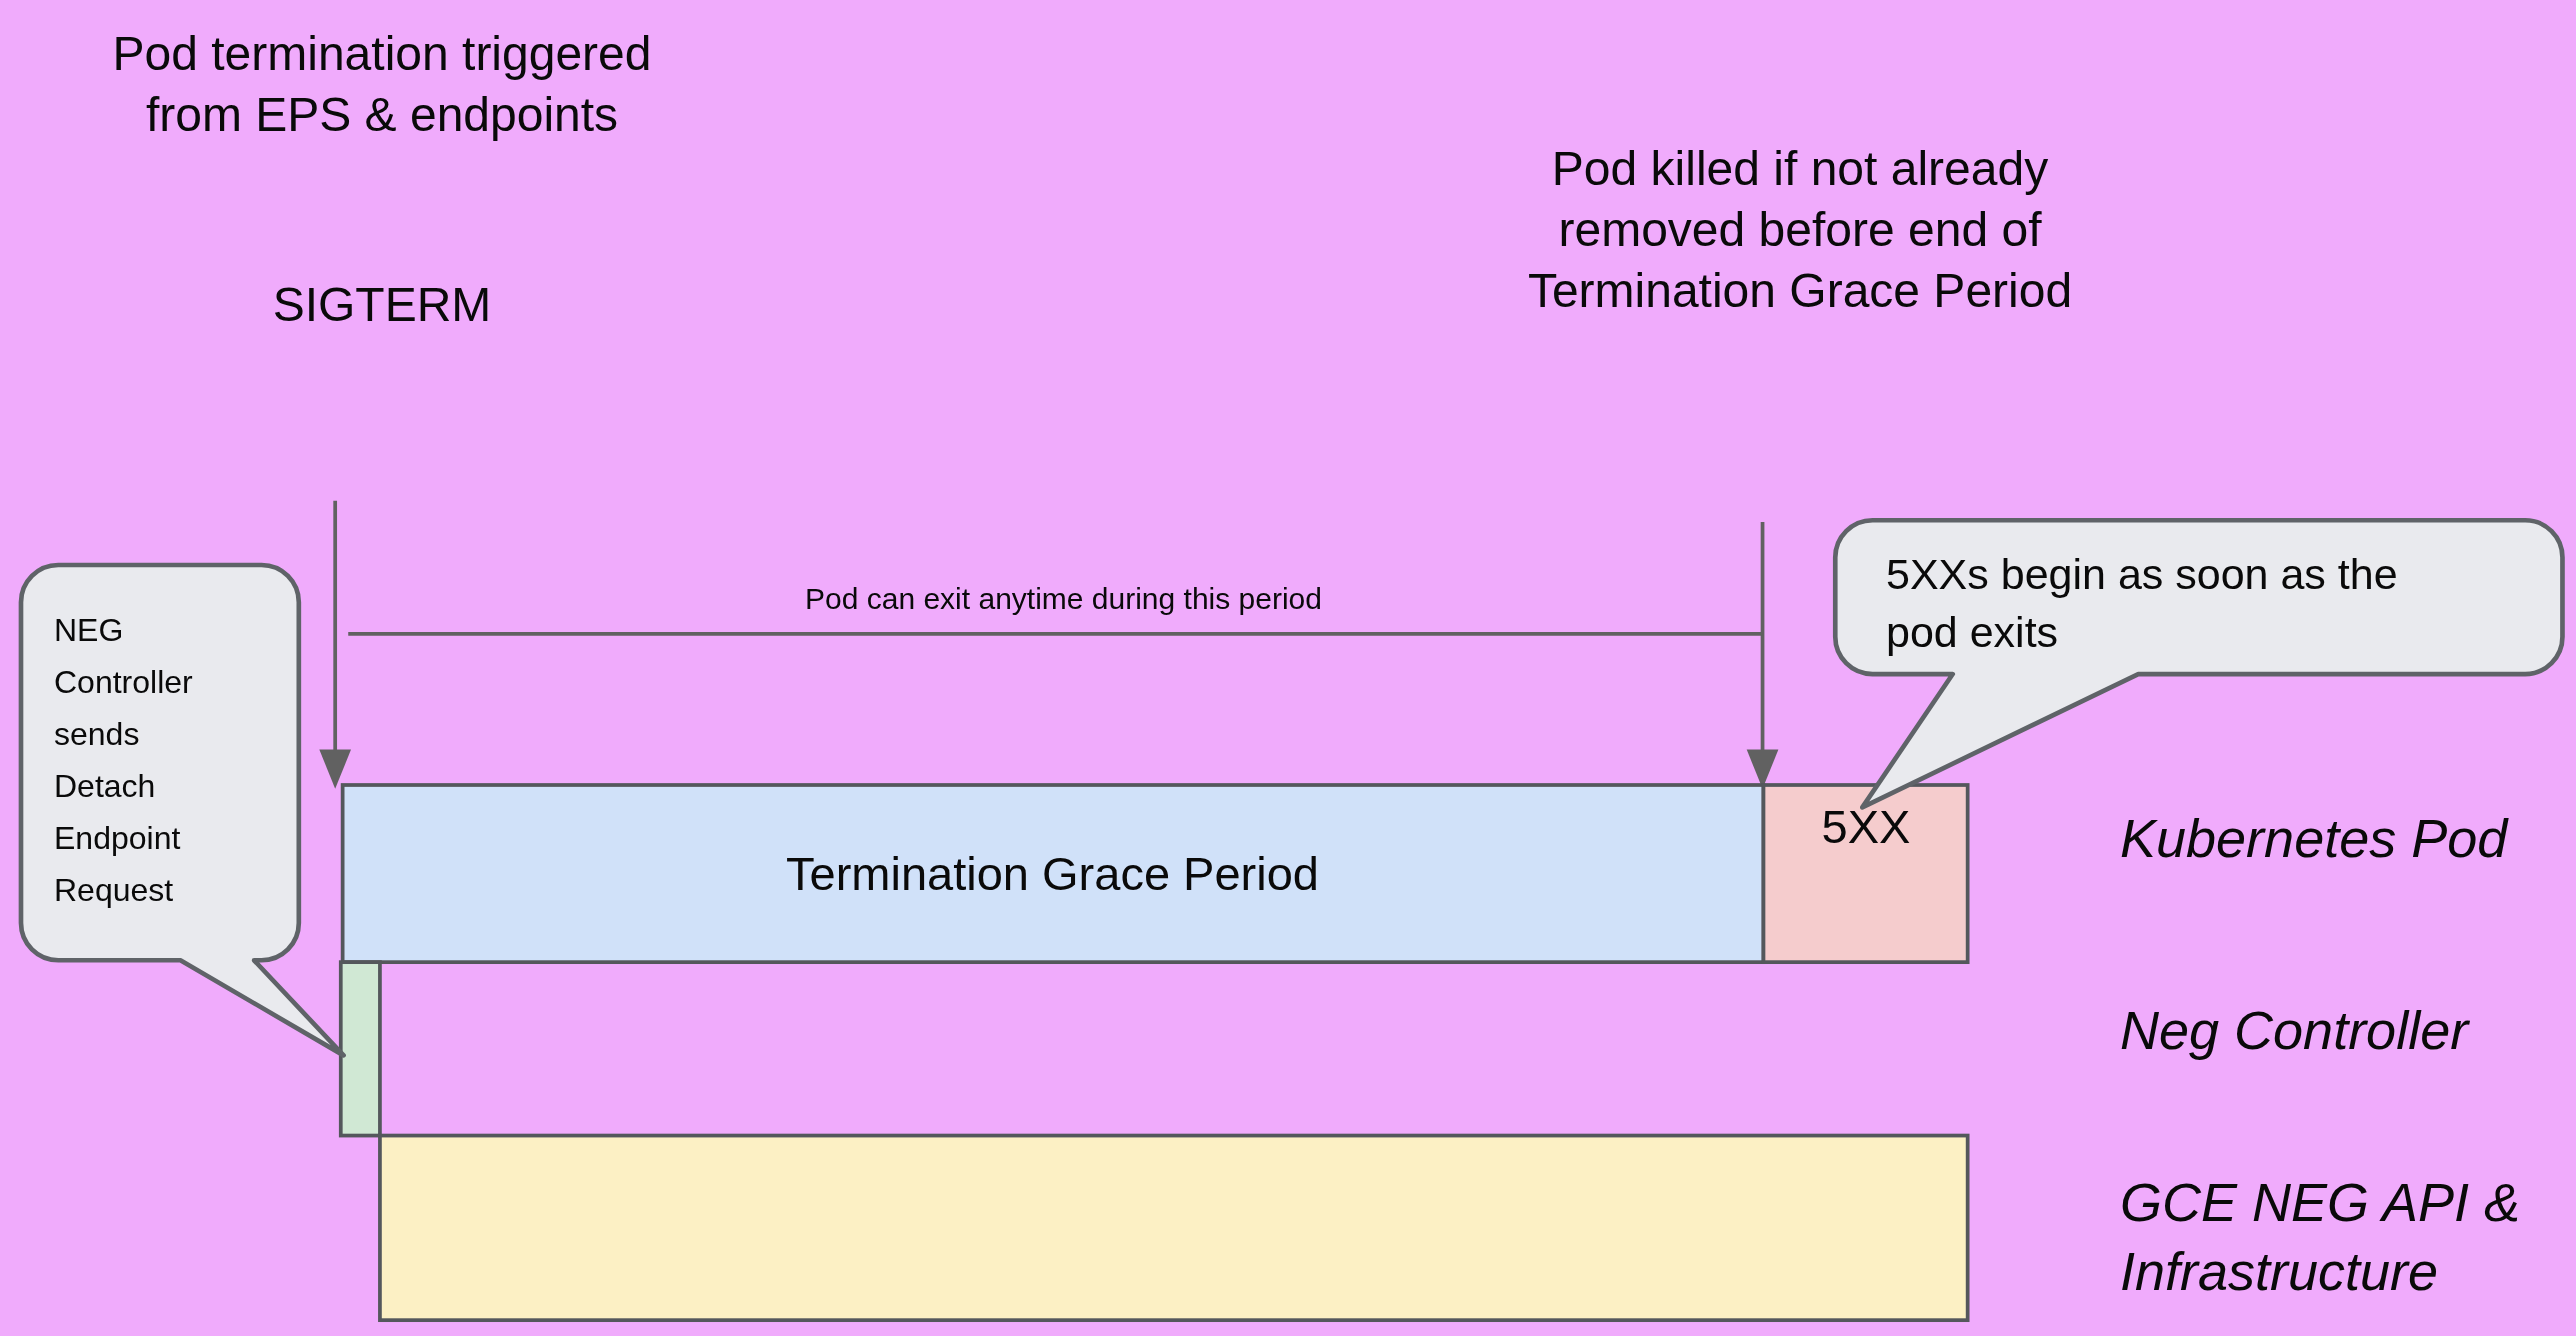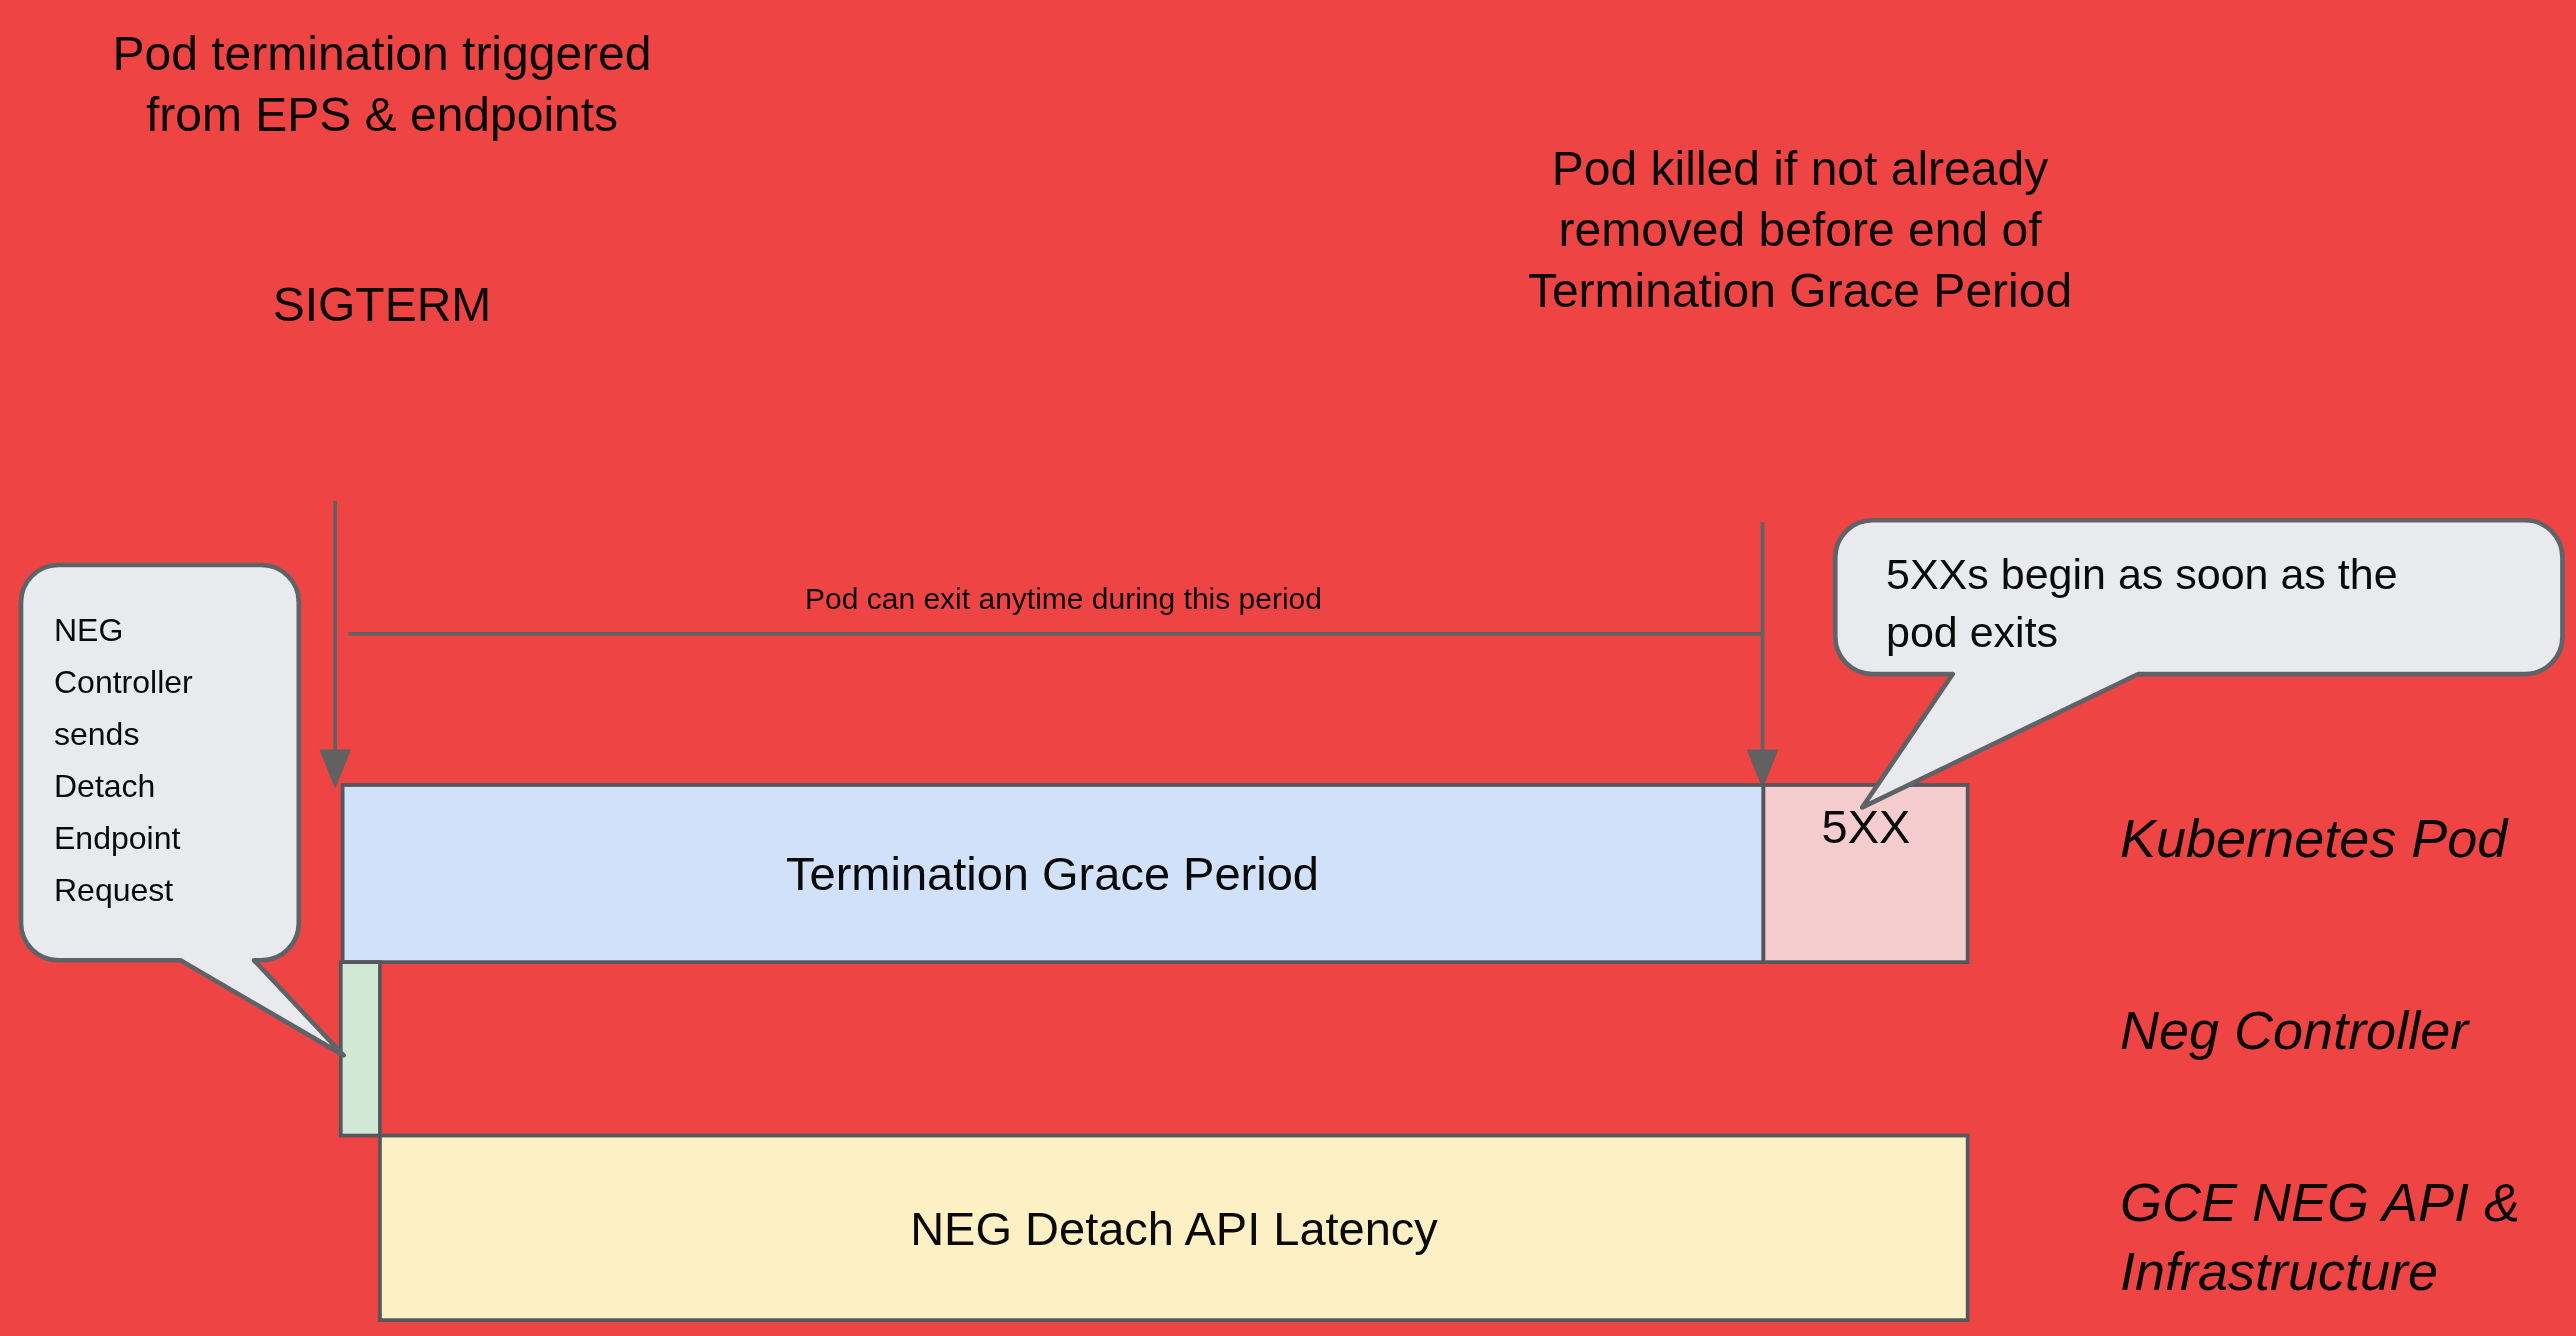--- a/index.html
+++ b/index.html
@@ -1,19 +1,19 @@
 <!DOCTYPE html>
 <html style="font-size:15px"><head>
 <meta charset="utf-8">
 <style>
   html,body{margin:0;padding:0;background:#ffffff;}
   .canvas{
     position:relative;
     width:2576px;height:1336px;
-    background:#ef4444;
+    background:#f0abfc;
     overflow:hidden;
     font-family:"Liberation Sans", sans-serif;
     color:#0a0a0a;
   }
   .canvas svg{position:absolute;left:0;top:0;}
   .txt{position:absolute;white-space:nowrap;}
   .center{text-align:center;}
   .note{font-size:48px;line-height:61px;}
   .period{font-size:30px;line-height:48px;}
   .barlabel{
@@ -90,21 +90,20 @@
     <div>removed before end of</div>
     <div>Termination Grace Period</div>
   </div>
 
   <div class="txt period center" style="left:644px;top:575px;width:839px;">Pod can exit anytime during this period</div>
 
   <div class="barlabel" style="left:342px;top:785px;width:1421px;height:177px;">Termination Grace Period</div>
 
   <div class="barlabel" style="left:1764px;top:738px;width:204px;height:177px;">5XX</div>
 
-  <div class="barlabel" style="left:380px;top:1136px;width:1588px;height:185px;">NEG Detach API Latency</div>
 
   <div class="txt rowlabel" style="left:2120px;top:804px;">Kubernetes Pod</div>
 
   <div class="txt rowlabel" style="left:2120px;top:996px;">Neg Controller</div>
 
   <div class="txt rowlabel" style="left:2120px;top:1168px;">
     <div>GCE NEG API &amp;</div>
     <div>Infrastructure</div>
   </div>
 

